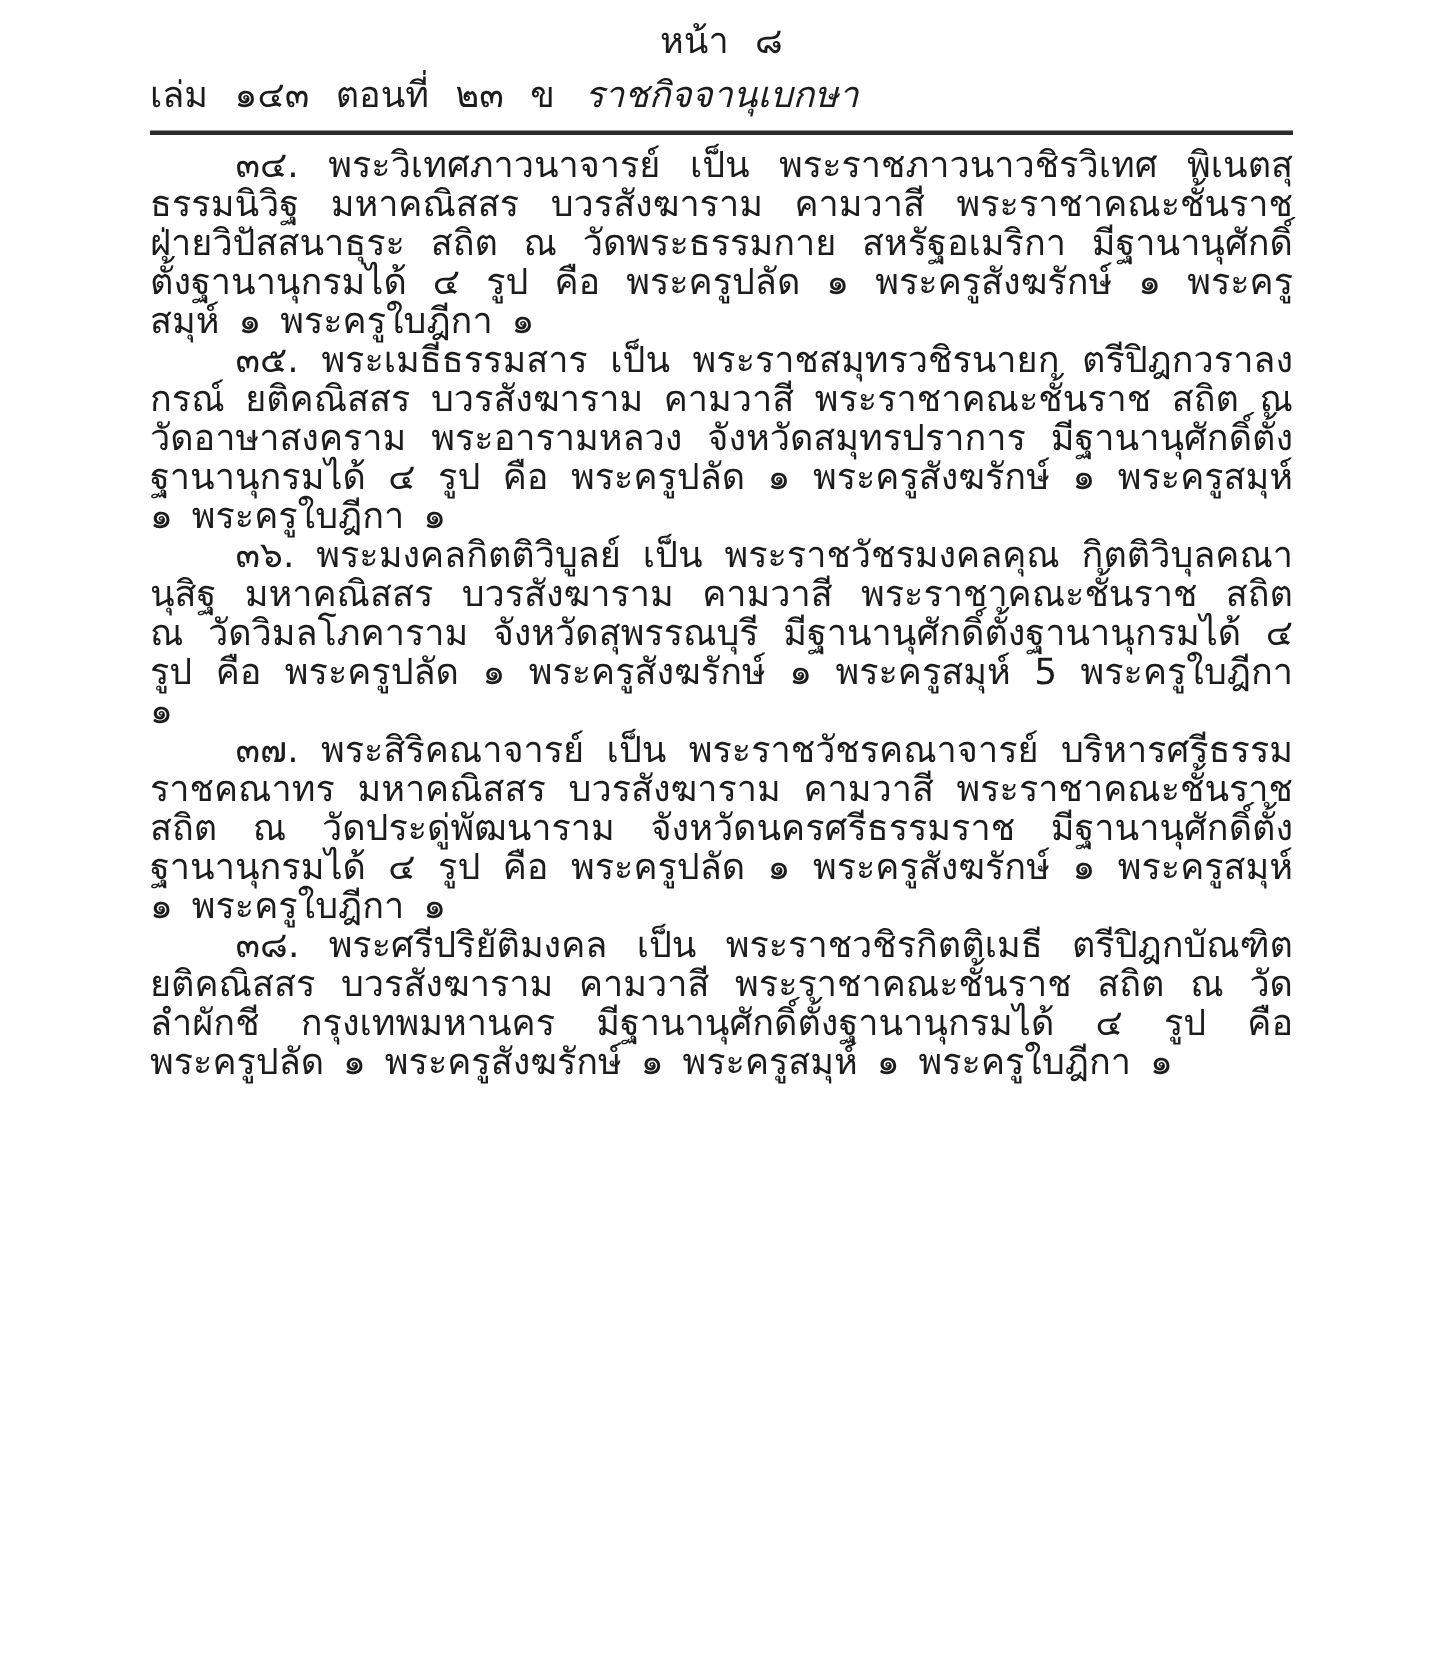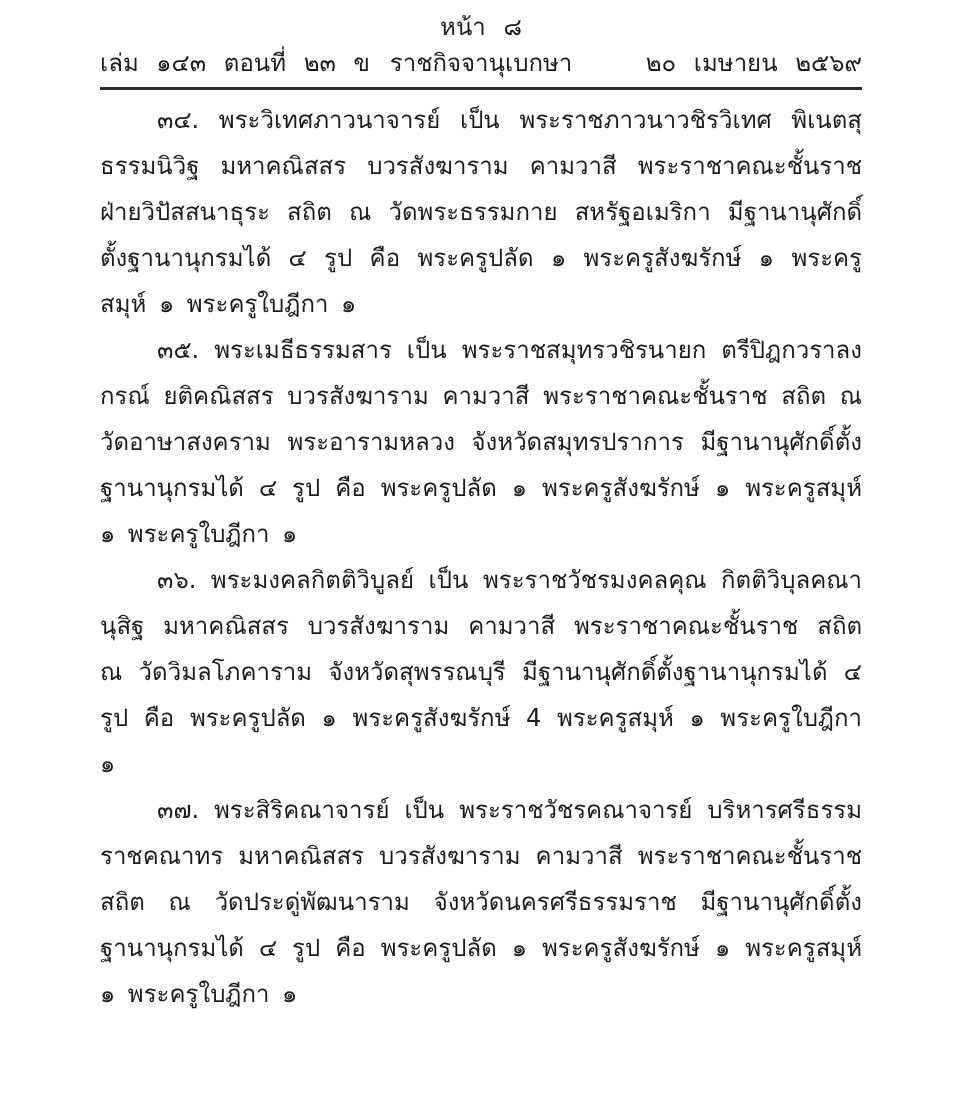--- a/index.html
+++ b/index.html
@@ -34,53 +34,54 @@
       line-height: 33px;
       margin-top: 3px;
       padding-bottom: 7px;
       word-spacing: 10px;
       white-space: nowrap;
     }
     .header-center {
       position: absolute;
       left: 50%;
       transform: translateX(-50%);
+      font-style: italic;
     }
     .rule {
       border-top: 3px solid #2b2b2b;
       height: 0;
     }
     .doc-body {
       margin-top: 7px;
     }
     .para {
       margin: 0;
       font-size: 24px;
-      line-height: 46px;
+      line-height: 26px;
       text-align: justify;
       text-indent: 57px;
       word-spacing: 5px;
     }
   </style>
 </head>
 <body>
 
 <div class="page">
 
   <div class="page-num">หน้า ๘</div>
 
   <div class="header-row">
     <span class="header-left">เล่ม ๑๔๓ ตอนที่ ๒๓ ข</span>
     <span class="header-center">ราชกิจจานุเบกษา</span>
-    <span class="header-right">๒๐ เมษายน ๒๕๖๙</span>
   </div>
 
   <div class="rule"></div>
 
   <div class="doc-body">
     <p class="para">๓๔. พระวิเทศภาวนาจารย์ เป็น พระราชภาวนาวชิรวิเทศ พิเนตสุธรรมนิวิฐ มหาคณิสสร บวรสังฆาราม คามวาสี พระราชาคณะชั้นราช ฝ่ายวิปัสสนาธุระ สถิต ณ วัดพระธรรมกาย สหรัฐอเมริกา มีฐานานุศักดิ์ตั้งฐานานุกรมได้ ๔ รูป คือ พระครูปลัด ๑ พระครูสังฆรักษ์ ๑ พระครูสมุห์ ๑ พระครูใบฎีกา ๑</p>
     <p class="para">๓๕. พระเมธีธรรมสาร เป็น พระราชสมุทรวชิรนายก ตรีปิฎกวราลงกรณ์ ยติคณิสสร บวรสังฆาราม คามวาสี พระราชาคณะชั้นราช สถิต ณ วัดอาษาสงคราม พระอารามหลวง จังหวัดสมุทรปราการ มีฐานานุศักดิ์ตั้งฐานานุกรมได้ ๔ รูป คือ พระครูปลัด ๑ พระครูสังฆรักษ์ ๑ พระครูสมุห์ ๑ พระครูใบฎีกา ๑</p>
-    <p class="para">๓๖. พระมงคลกิตติวิบูลย์ เป็น พระราชวัชรมงคลคุณ กิตติวิบุลคณานุสิฐ มหาคณิสสร บวรสังฆาราม คามวาสี พระราชาคณะชั้นราช สถิต ณ วัดวิมลโภคาราม จังหวัดสุพรรณบุรี มีฐานานุศักดิ์ตั้งฐานานุกรมได้ ๔ รูป คือ พระครูปลัด ๑ พระครูสังฆรักษ์ 4 พระครูสมุห์ ๑ พระครูใบฎีกา ๑</p>
+    <p class="para">๓๖. พระมงคลกิตติวิบูลย์ เป็น พระราชวัชรมงคลคุณ กิตติวิบุลคณานุสิฐ มหาคณิสสร บวรสังฆาราม คามวาสี พระราชาคณะชั้นราช สถิต ณ วัดวิมลโภคาราม จังหวัดสุพรรณบุรี มีฐานานุศักดิ์ตั้งฐานานุกรมได้ ๔ รูป คือ พระครูปลัด ๑ พระครูสังฆรักษ์ ๑ พระครูสมุห์ 5 พระครูใบฎีกา ๑</p>
     <p class="para">๓๗. พระสิริคณาจารย์ เป็น พระราชวัชรคณาจารย์ บริหารศรีธรรมราชคณาทร มหาคณิสสร บวรสังฆาราม คามวาสี พระราชาคณะชั้นราช สถิต ณ วัดประดู่พัฒนาราม จังหวัดนครศรีธรรมราช มีฐานานุศักดิ์ตั้งฐานานุกรมได้ ๔ รูป คือ พระครูปลัด ๑ พระครูสังฆรักษ์ ๑ พระครูสมุห์ ๑ พระครูใบฎีกา ๑</p>
+    <p class="para">๓๘. พระศรีปริยัติมงคล เป็น พระราชวชิรกิตติเมธี ตรีปิฎกบัณฑิต ยติคณิสสร บวรสังฆาราม คามวาสี พระราชาคณะชั้นราช สถิต ณ วัดลำผักชี กรุงเทพมหานคร มีฐานานุศักดิ์ตั้งฐานานุกรมได้ ๔ รูป คือ พระครูปลัด ๑ พระครูสังฆรักษ์ ๑ พระครูสมุห์ ๑ พระครูใบฎีกา ๑</p>
 
   </div>
 
 </div>
 
 </body></html>

